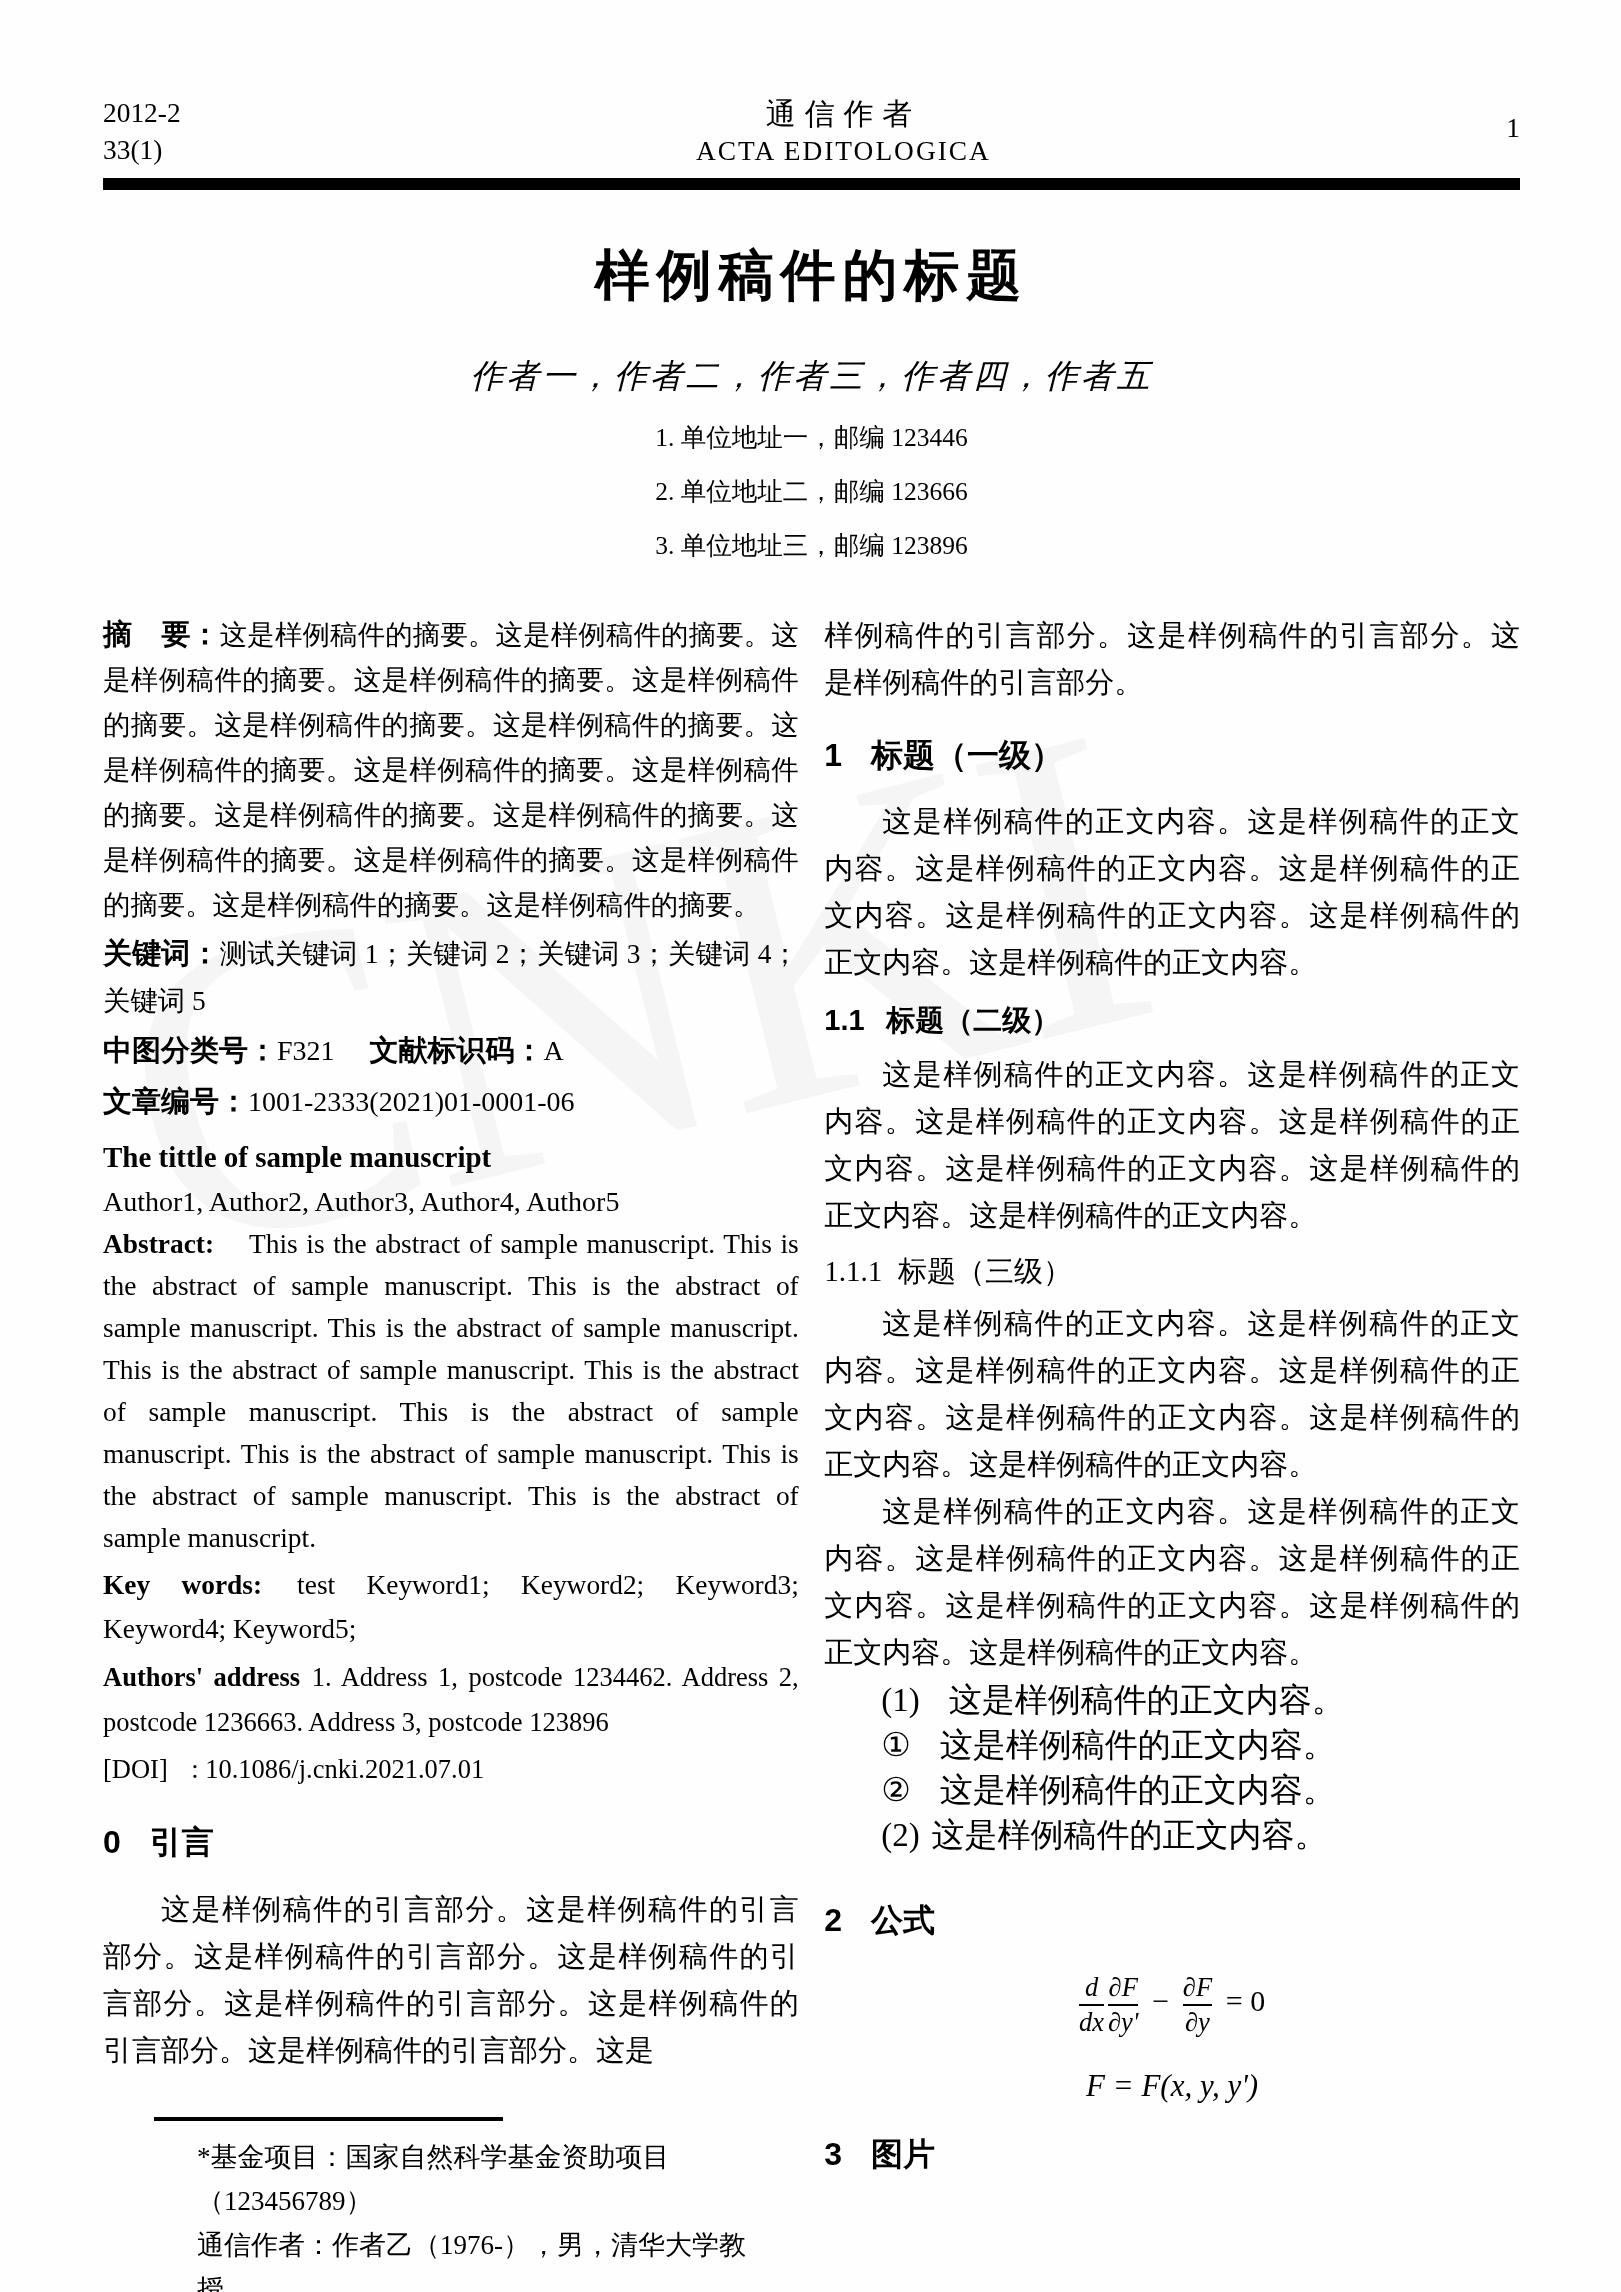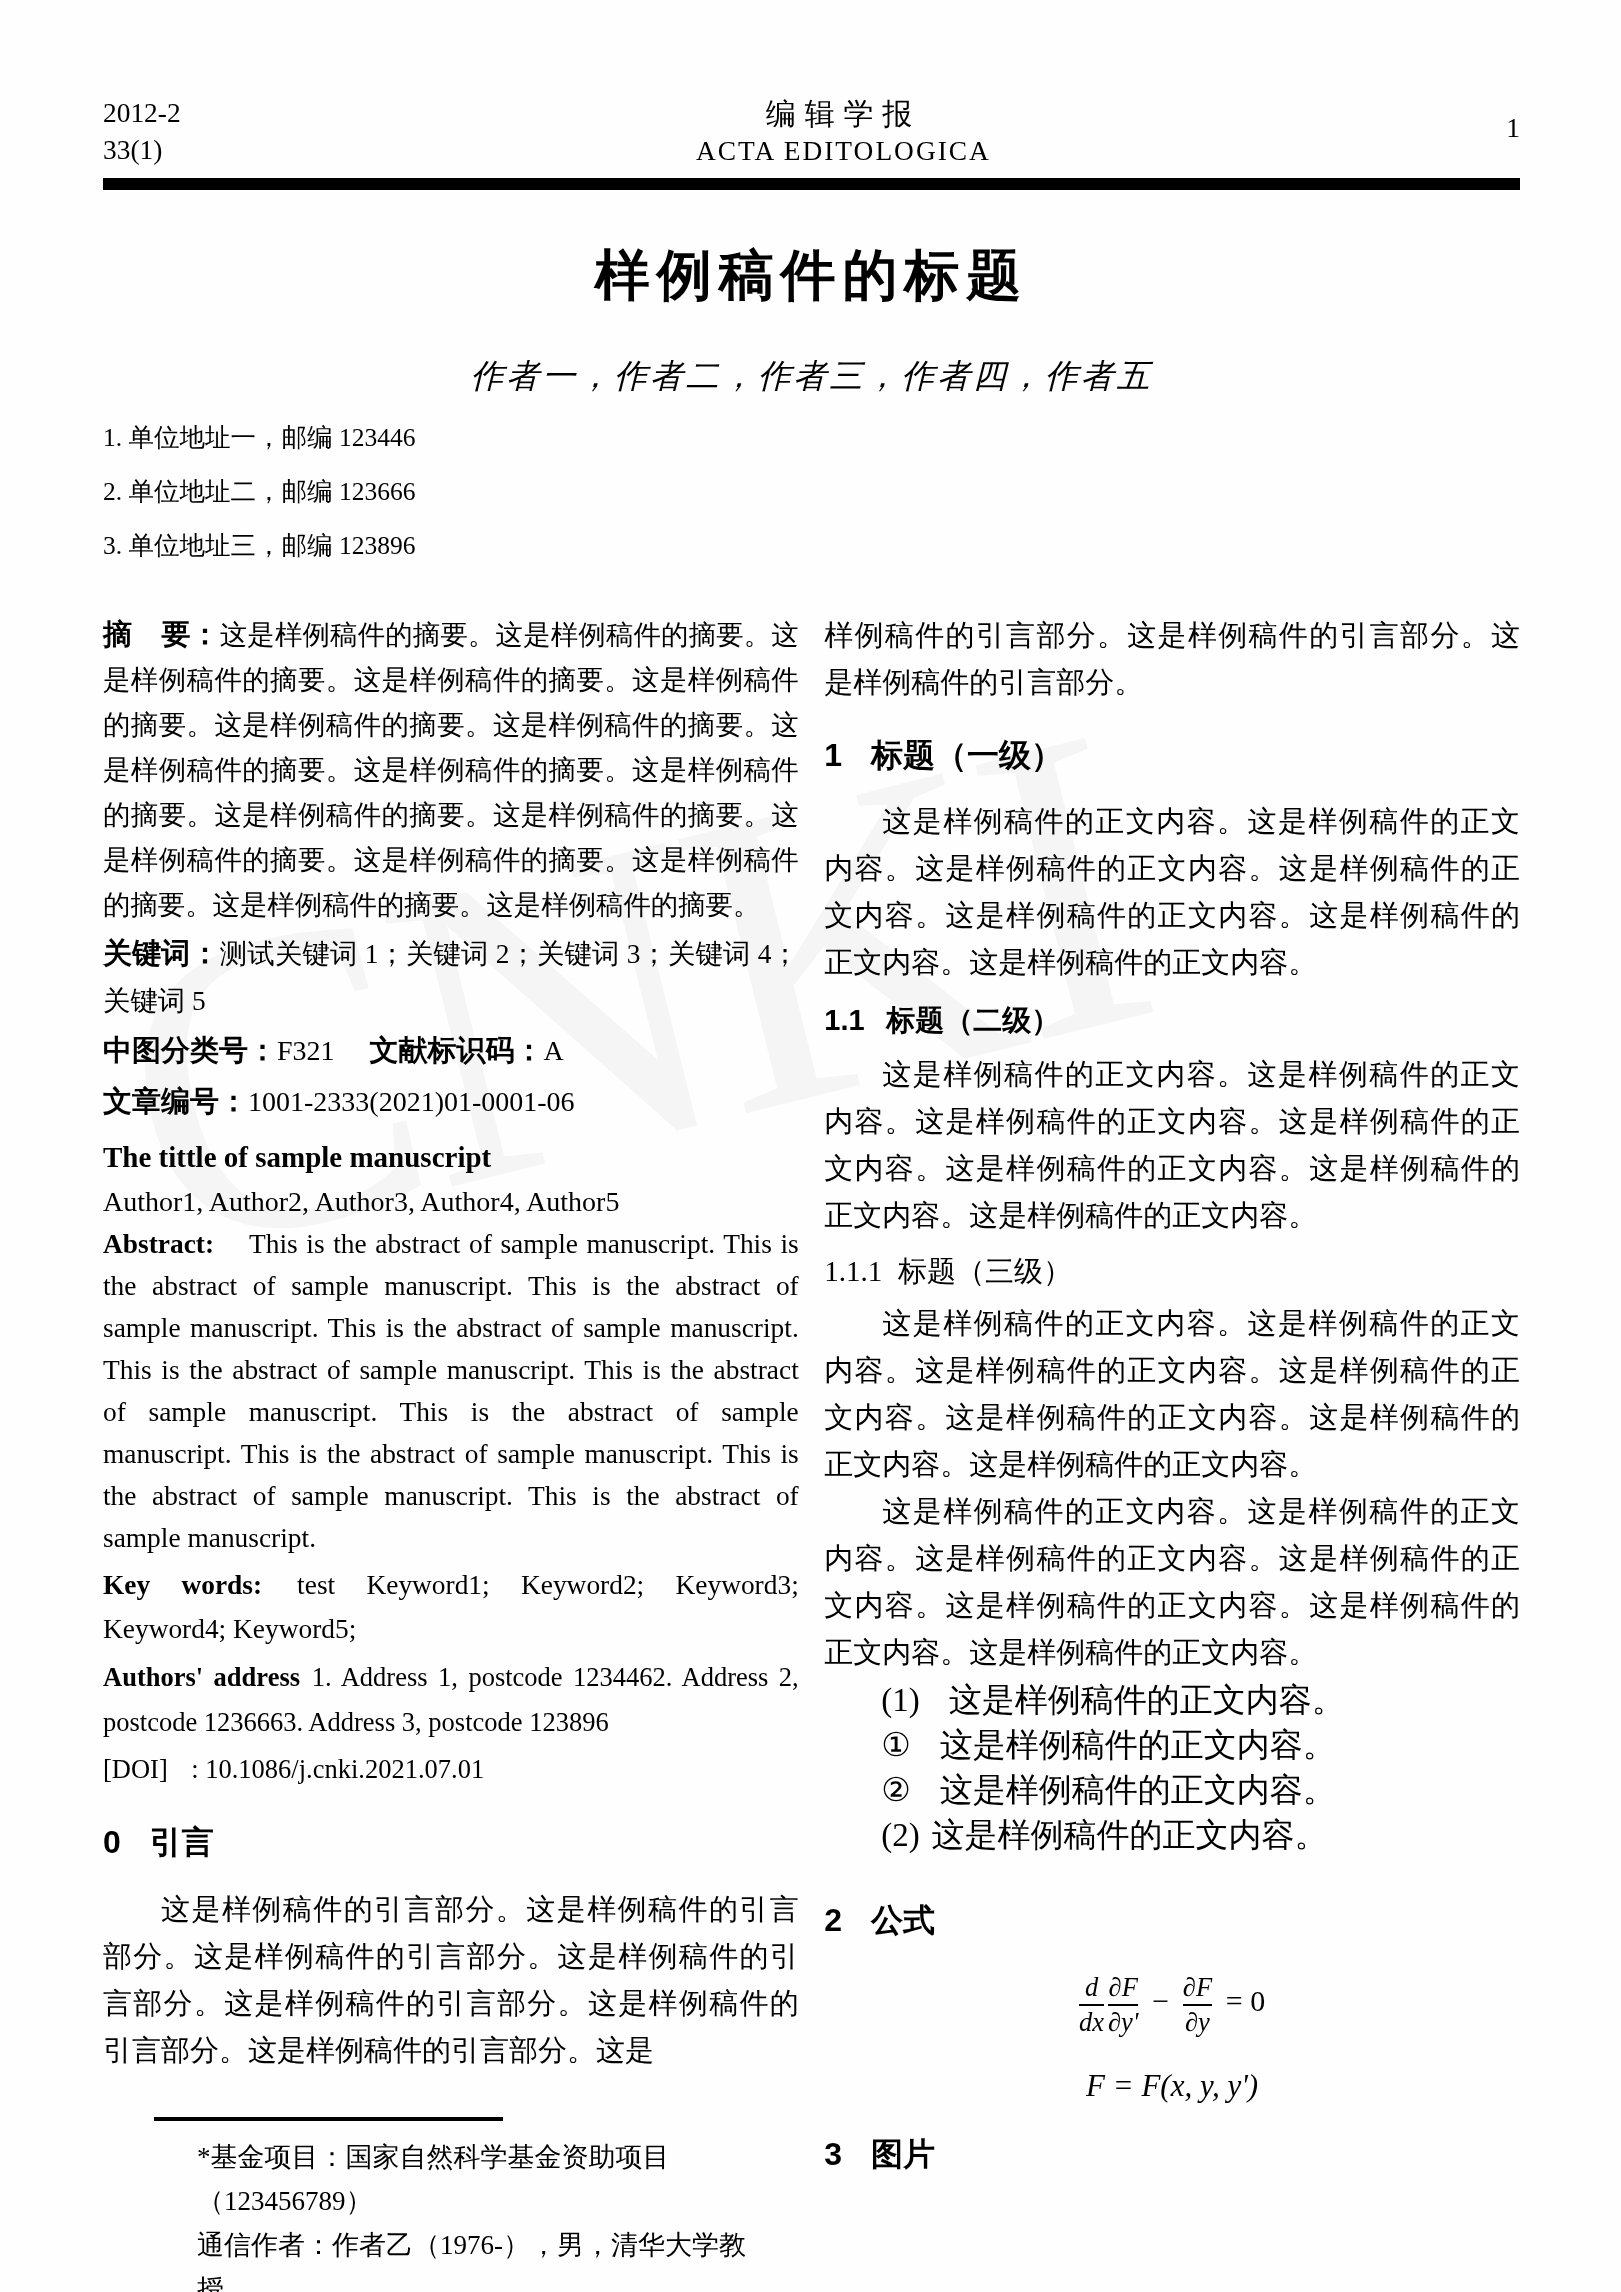--- a/index.html
+++ b/index.html
@@ -36,21 +36,21 @@
   .jcn { font-size: 30px; letter-spacing: 8.8px; line-height: 39px; }
   .jen { font-size: 27.4px; letter-spacing: 2px; line-height: 36px; }
   .h-right { font-size: 27.4px; line-height: 37px; padding-bottom: 21.6px; }
   .rule-double { margin-top: 8.8px; height: 4.9px; border-top: 6.9px solid #000; border-bottom: 6.9px solid #000; }
 
   
   .title   { margin-top: 51px; text-align: center; font-family: "Liberation Sans", sans-serif;
              font-weight: bold; font-size: 55px; letter-spacing: 6.9px; line-height: 69px; }
   .authors { margin-top: 45px; text-align: center; font-style: italic; font-size: 33px;
              letter-spacing: 2.9px; line-height: 43px; }
-  .affils  { margin-top: 13.7px; }
+  .affils  { margin-top: 13.7px; text-align: center; }
   .affil   { font-size: 25.5px; line-height: 54px; }
 
   
   .columns { display: flex; gap: 25.5px; margin-top: 39px; }
   .col { width: 696px; }
 
   .lbl-cn { font-family: "Liberation Sans", sans-serif; font-weight: bold; }
   .just { text-align: justify; }
 
   .abs      { font-size: 27.4px; line-height: 45px; }
@@ -110,21 +110,21 @@
   <div class="watermark">CNKI</div>
 
   <div class="content">
 
     <div class="header">
       <div class="h-left">
         <div>2012-2</div>
         <div>33(1)</div>
       </div>
       <div class="h-center">
-        <div class="jcn">编辑学报</div>
+        <div class="jcn">通信作者</div>
         <div class="jen">ACTA EDITOLOGICA</div>
       </div>
       <div class="h-right">1</div>
     </div>
     <div class="rule-double"></div>
 
     <div class="title">样例稿件的标题</div>
     <div class="authors">作者一，作者二，作者三，作者四，作者五</div>
     <div class="affils">
       <div class="affil">1.  单位地址一，邮编  123446</div>

